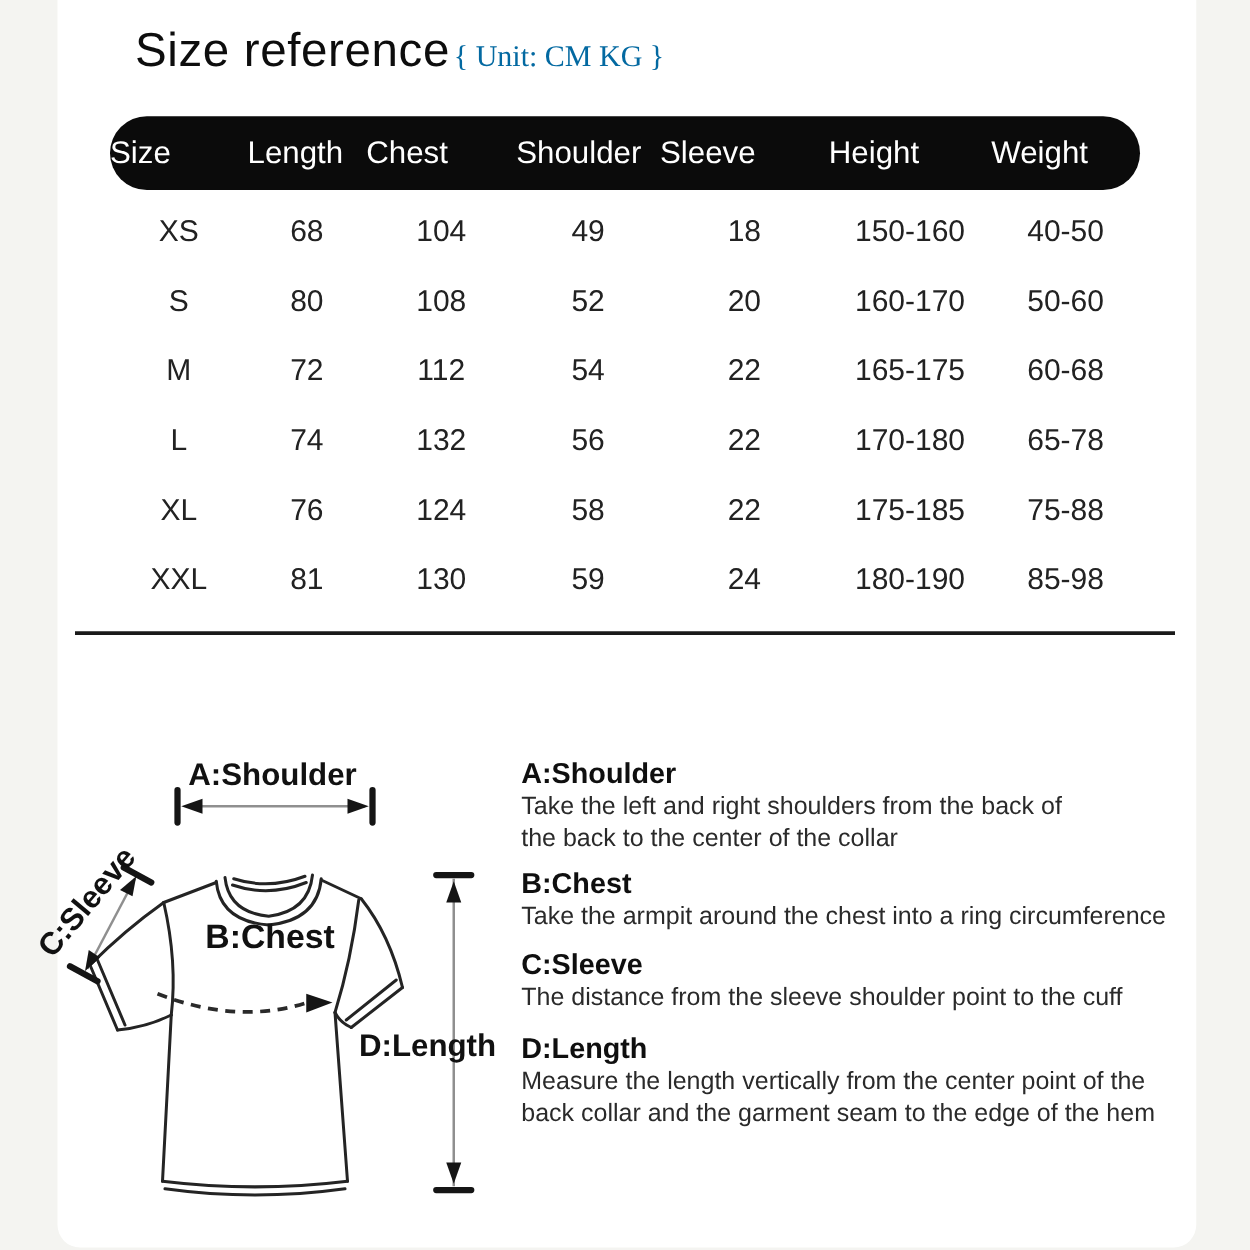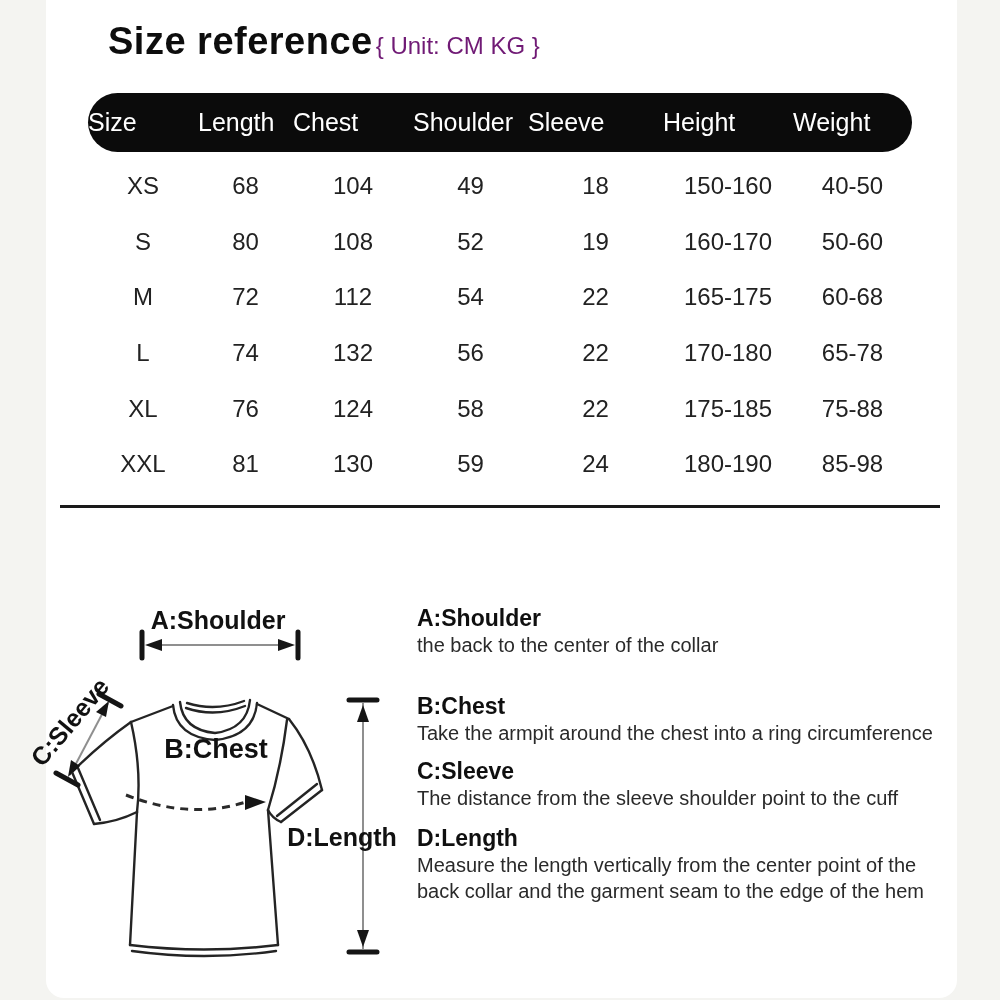--- a/index.html
+++ b/index.html
@@ -10,22 +10,22 @@
     color:#161616;
     position:relative;
     overflow:hidden;
   }
   .card{
     position:absolute;left:46px;top:0;width:911px;height:998px;
     background:#ffffff;border-radius:0 0 18px 18px;
   }
   
   .title-row{position:absolute;left:62px;top:20px;display:flex;align-items:baseline;white-space:nowrap;}
-  .title{font-size:38px;font-weight:700;letter-spacing:0.5px;color:#0d0d0d;}
-  .unit{font-size:24px;font-weight:400;color:#701a75;margin-left:3px;}
+  .title{font-size:38px;font-weight:400;letter-spacing:0.5px;color:#0d0d0d;}
+  .unit{font-size:24px;font-weight:400;color:#0369a1;margin-left:3px;font-family:Liberation Serif, serif;}
   
   .pill{
     position:absolute;left:42px;top:93px;width:824px;height:59px;
     border-radius:30px;display:grid;align-items:center;
     grid-template-columns:110px 95px 120px 115px 135px 130px 119px;
   }
   .pill .th{font-size:25px;text-align:left;}
   .tbody{
     position:absolute;left:42px;top:152px;width:824px;padding-top:6px;
   }
@@ -78,21 +78,21 @@
         <div class="tcell">49</div>
         <div class="tcell">18</div>
         <div class="tcell">150-160</div>
         <div class="tcell">40-50</div>
       </div>
       <div class="trow">
         <div class="tcell">S</div>
         <div class="tcell">80</div>
         <div class="tcell">108</div>
         <div class="tcell">52</div>
-        <div class="tcell">19</div>
+        <div class="tcell">20</div>
         <div class="tcell">160-170</div>
         <div class="tcell">50-60</div>
       </div>
       <div class="trow">
         <div class="tcell">M</div>
         <div class="tcell">72</div>
         <div class="tcell">112</div>
         <div class="tcell">54</div>
         <div class="tcell">22</div>
         <div class="tcell">165-175</div>
@@ -187,20 +187,21 @@
   </svg>
 
   <div class="dlabel a">A:Shoulder</div>
   <div class="dlabel b">B:Chest</div>
   <div class="dlabel c">C:Sleeve</div>
   <div class="dlabel d">D:Length</div>
 
   <div class="guide" id="guide">
       <div class="gsec" style="top: 604px;">
         <div class="ghead">A:Shoulder</div>
+        <div class="gline">Take the left and right shoulders from the back of</div>
         <div class="gline">the back to the center of the collar</div>
       </div>
       <div class="gsec" style="top: 692px;">
         <div class="ghead">B:Chest</div>
         <div class="gline">Take the armpit around the chest into a ring circumference</div>
       </div>
       <div class="gsec" style="top: 757px;">
         <div class="ghead">C:Sleeve</div>
         <div class="gline">The distance from the sleeve shoulder point to the cuff</div>
       </div>

